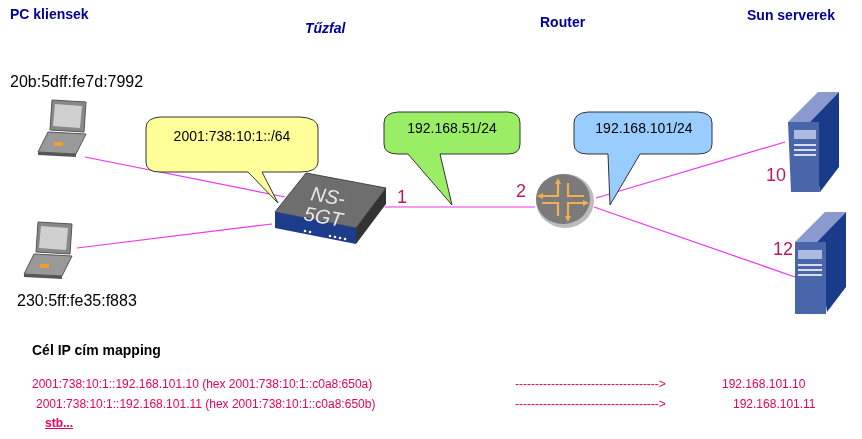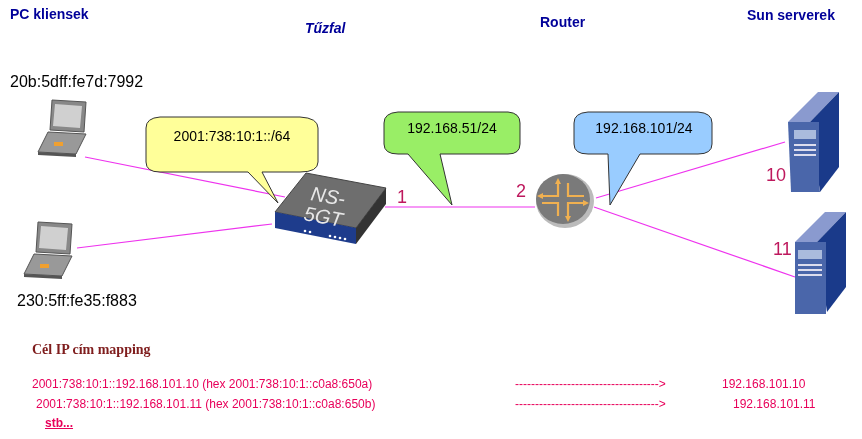--- a/index.html
+++ b/index.html
@@ -3,21 +3,21 @@
 <meta charset="utf-8">
 <style>
   html, body { margin: 0; padding: 0; background: #ffffff; }
   body { width: 862px; height: 439px; position: relative; overflow: hidden;
          font-family: "Liberation Sans", sans-serif; }
   .abs { position: absolute; text-align: right; }
   .heading { color: #000099; font-weight: bold; font-size: 14px; }
   .black-label { color: #000000; font-size: 16px; }
   .port-label { color: #be185d; font-size: 18px; }
   .map-text { color: #e8005a; font-size: 12px; white-space: pre; }
-  .map-title { color: #7f1d1d; font-size: 14px; font-weight: bold; font-family: Liberation Serif, serif; }
+  .map-title { color: #000000; font-size: 14px; font-weight: bold; }
   svg.canvas { position: absolute; left: 0; top: 0; }
   .bubble-text { font-family: "Liberation Sans", sans-serif; font-size: 14px; fill: #000; }
 </style>
 </head>
 <body>
 
 <svg class="canvas" width="862" height="439" viewBox="0 0 862 439">
 
   <line x1="85" y1="157" x2="285" y2="197" stroke="#ee33ee" stroke-width="1.2"></line>
   <line x1="77" y1="248" x2="272" y2="224" stroke="#ee33ee" stroke-width="1.2"></line>
@@ -114,21 +114,21 @@
 <div class="abs heading" style="left:528px;top:14px;margin-left:12px;">Router</div>
 <div class="abs heading" style="left:747px;top:7px;">Sun serverek</div>
 
 <div class="abs black-label" style="left:10px;top:73px;">20b:5dff:fe7d:7992</div>
 <div class="abs black-label" style="left:17px;top:292px;">230:5ff:fe35:f883</div>
 
 <div class="abs port-label" style="left:397px;top:187px;">1</div>
 <div class="abs port-label" style="left:516px;top:181px;">2</div>
 
 <div class="abs port-label" style="left:766px;top:165px;">10</div>
-<div class="abs port-label" style="left:773px;top:239px;">11</div>
+<div class="abs port-label" style="left:773px;top:239px;">12</div>
 
 <div class="abs map-title" style="left:32px;top:342px;">Cél IP cím mapping</div>
 <div class="abs map-text" style="left:32px;top:377px;">2001:738:10:1::192.168.101.10 (hex 2001:738:10:1::c0a8:650a)</div>
 <div class="abs map-text" style="left:515px;top:377px;">------------------------------------&gt;</div>
 <div class="abs map-text" style="left:722px;top:377px;">192.168.101.10</div>
 <div class="abs map-text" style="left:36px;top:397px;">2001:738:10:1::192.168.101.11 (hex 2001:738:10:1::c0a8:650b)</div>
 <div class="abs map-text" style="left:515px;top:397px;">------------------------------------&gt;</div>
 <div class="abs map-text" style="left:722px;top:397px;margin-left:11px;">192.168.101.11</div>
 <div class="abs map-text" style="left:45px;top:416px;font-weight:bold;text-decoration:underline;">stb...</div>
 

